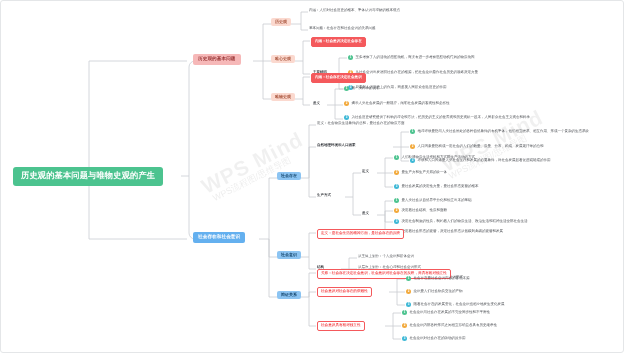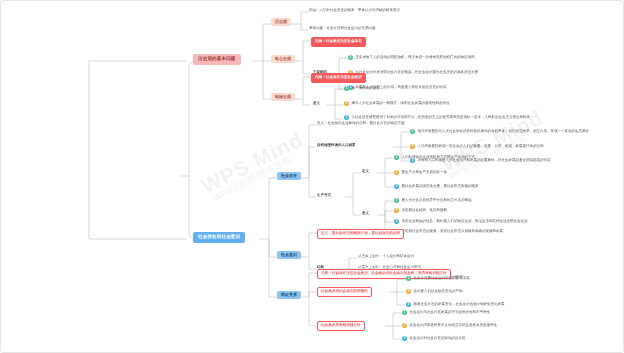--- a/index.html
+++ b/index.html
@@ -109,20 +109,21 @@
     <path d="M308,296 V325 H315"></path>
 
     <path d="M388,291 H396 V278 H404"></path>
     <path d="M396,291 H404"></path>
     <path d="M396,291 V304 H404"></path>
     <path d="M384,325 H392 V312 H400"></path>
     <path d="M392,325 H400"></path>
     <path d="M392,325 V338 H400"></path>
   </svg>
 
+  <div class="node root" style="left:12px;top:166px;">历史观的基本问题与唯物史观的产生</div>
 
   <div class="node lvl2 pink" style="left:192px;top:53px;">历史观的基本问题</div>
   <div class="node lvl2 blue" style="left:192px;top:231px;">社会存在和社会意识</div>
 
   <div class="node lvl3 pink" style="left:270px;top:17px;">历史观</div>
   <div class="node plain" style="left:308px;top:8px;">内涵：人们对社会历史的根本、整体认识与理解的根本观点</div>
   <div class="node plain" style="left:308px;top:26px;">基本问题：社会存在和社会意识的关系问题</div>
 
   <div class="node lvl3 pink" style="left:270px;top:54px;">唯心史观</div>
   <div class="node hl fill" style="left:310px;top:36px;">内涵：社会意识决定社会存在</div>

